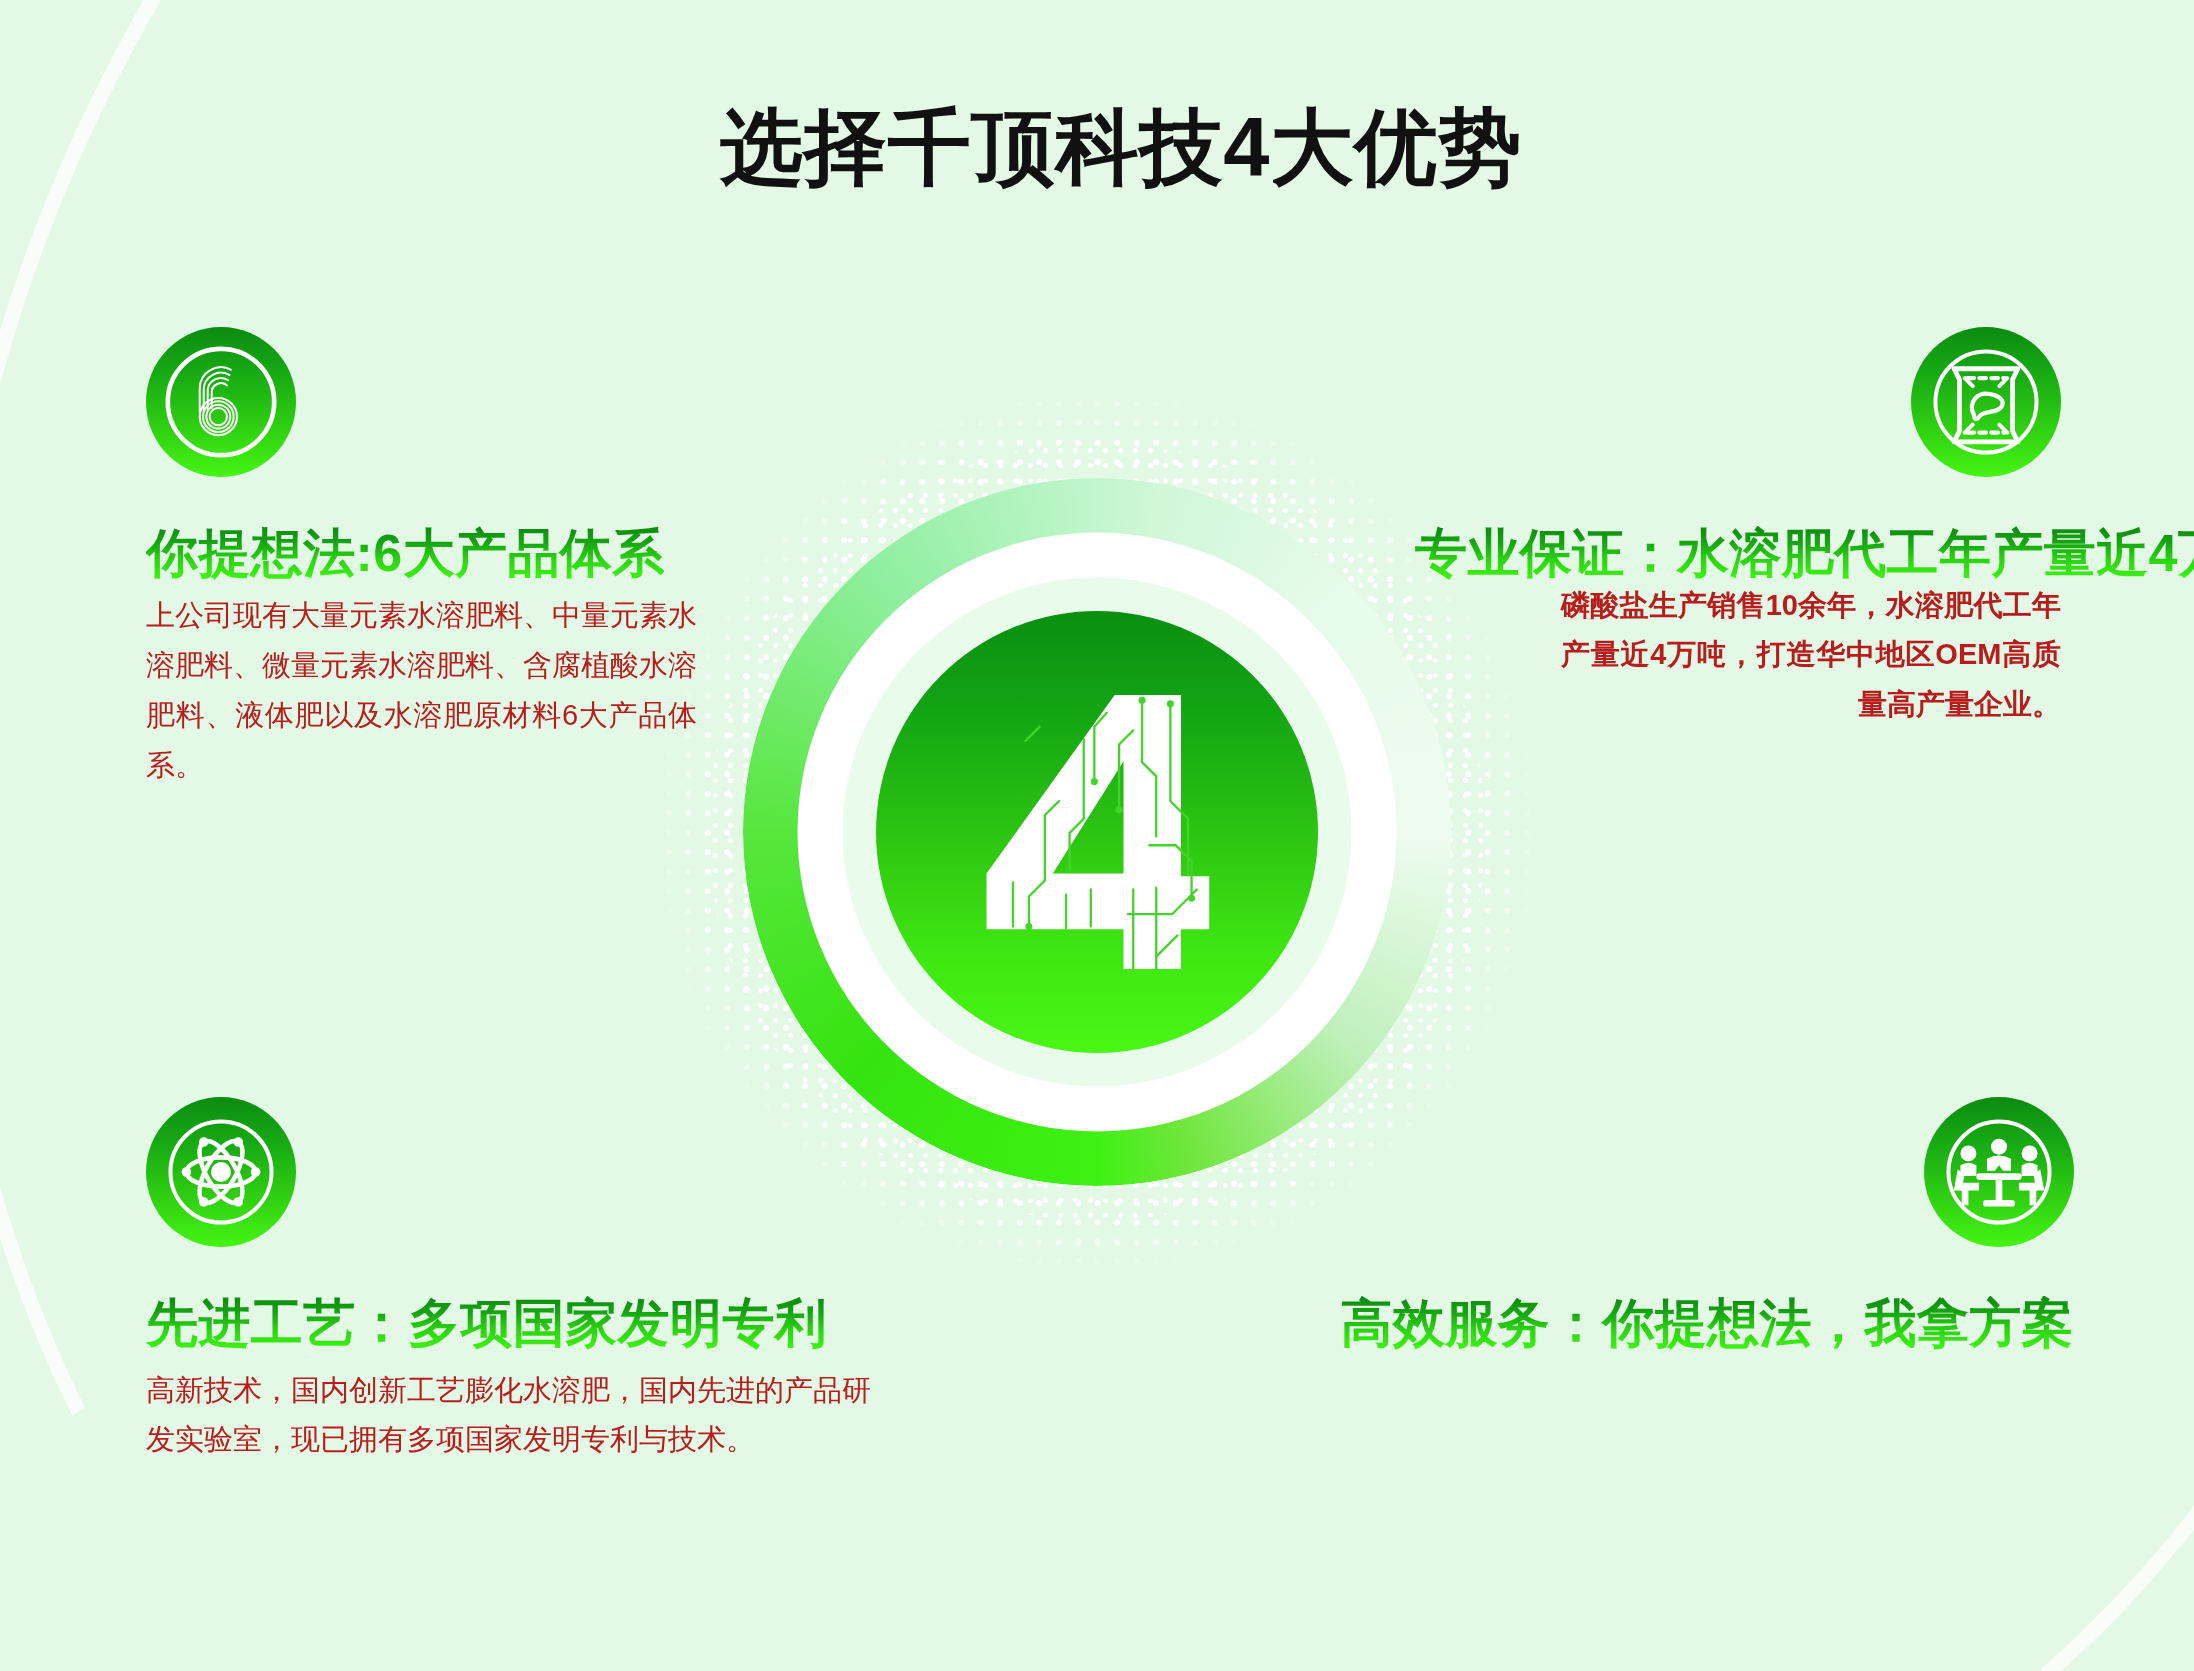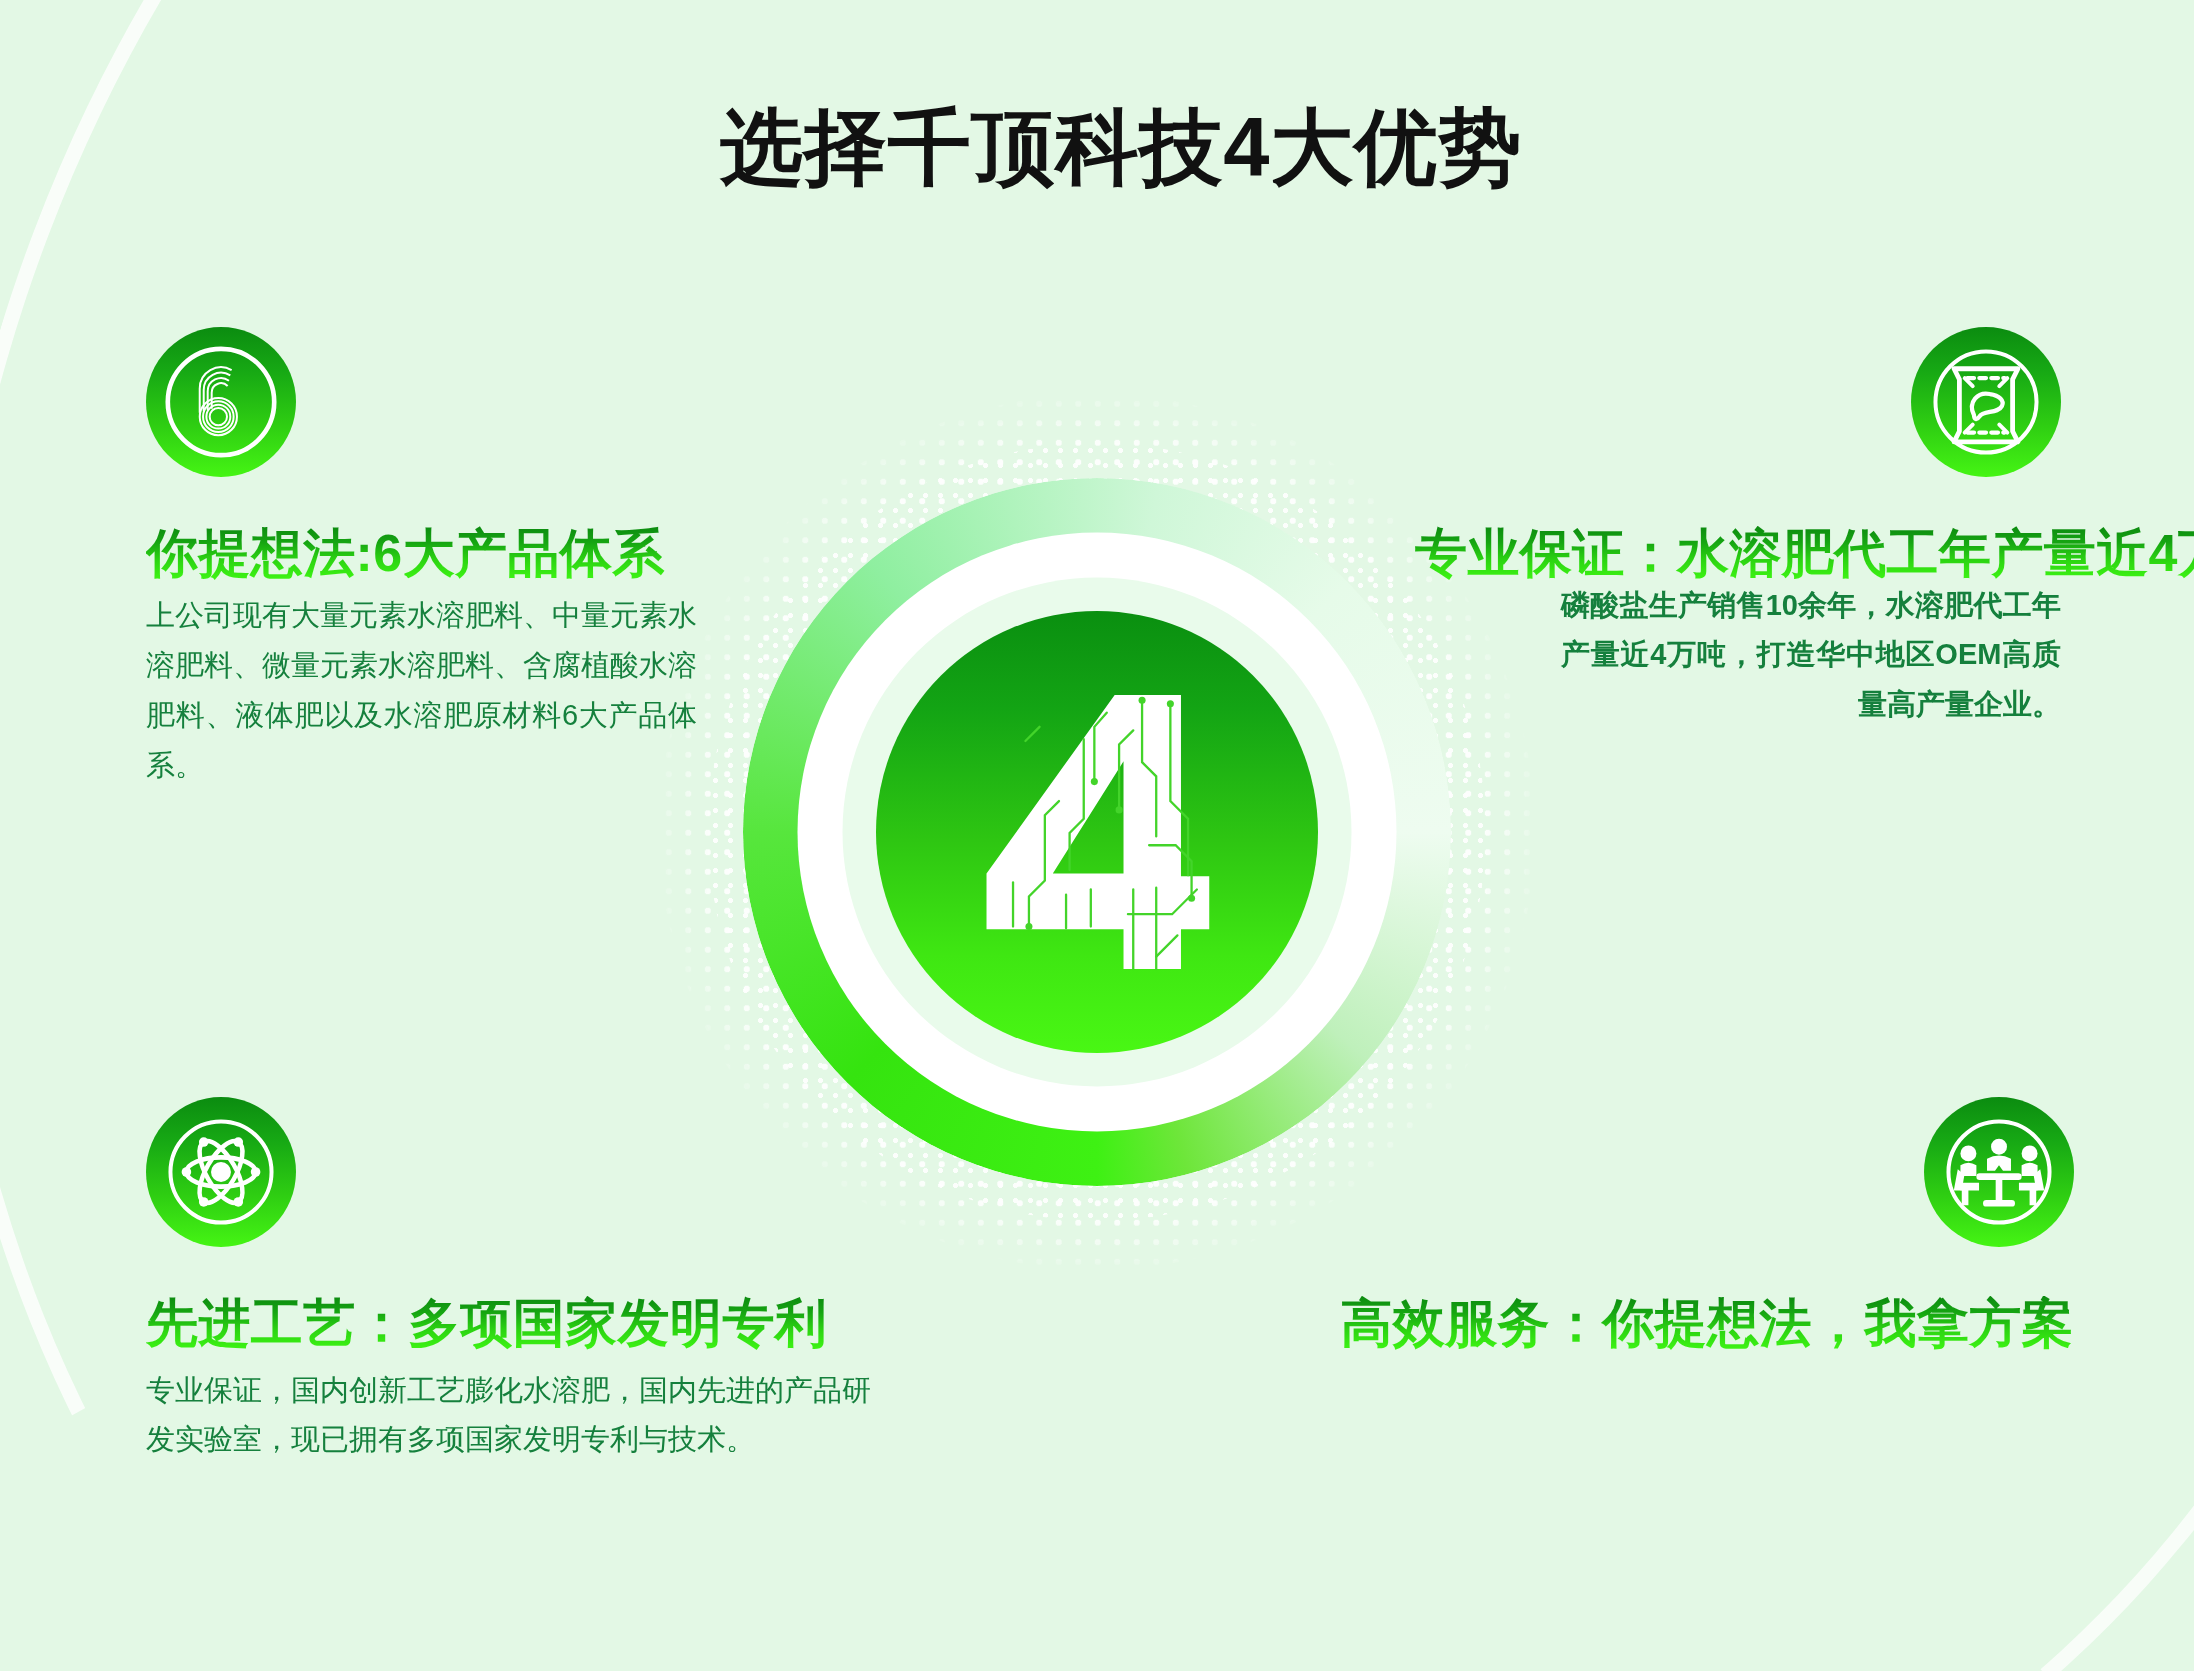--- a/index.html
+++ b/index.html
@@ -76,21 +76,21 @@
   }
   .icon-circle svg{position:absolute;left:50%;top:50%;transform:translate(-50%,-50%);width:133px;height:133px;}
 
   .head{
     font-size:52px;font-weight:700;letter-spacing:0.4px;line-height:1.05;
     background:linear-gradient(180deg,#0c8a10 0%,#16a512 30%,#2cd412 62%,#3ff714 100%);
     -webkit-background-clip:text;background-clip:text;color:transparent;
     white-space:nowrap;
   }
   .body{
-    font-size:29px;line-height:1.72;color:#15803d;font-weight:400;
+    font-size:29px;line-height:1.72;color:#b91c1c;font-weight:400;
   }
 
   
   #q-tl{left:146px;top:327px;width:584px;}
   #q-tl .head{margin-top:49px;}
   #q-tl .body{margin-top:10.6px;width:551px;text-align:justify;}
 
   #q-tr{right:133px;top:327px;width:646px;text-align:right;}
   #q-tr .icon-circle{margin-left:auto;}
   #q-tr .head{margin-top:49px;display:inline-block;}
@@ -215,21 +215,21 @@
           <circle cx="24" cy="50" r="3.6"></circle>
             <circle cx="76" cy="50" r="3.6"></circle>
           <circle cx="37" cy="27.5" r="3.6"></circle>
             <circle cx="63" cy="72.5" r="3.6"></circle>
           <circle cx="63" cy="27.5" r="3.6"></circle>
             <circle cx="37" cy="72.5" r="3.6"></circle>
         </g>
       </svg>
     </div>
     <div class="head">先进工艺：多项国家发明专利</div>
-    <div class="body">专业保证，国内创新工艺膨化水溶肥，国内先进的产品研发实验室，现已拥有多项国家发明专利与技术。</div>
+    <div class="body">高新技术，国内创新工艺膨化水溶肥，国内先进的产品研发实验室，现已拥有多项国家发明专利与技术。</div>
   </div>
 
   <div class="quad" id="q-br">
     <div class="icon-circle">
       <svg viewBox="0 0 100 100">
         <circle cx="50" cy="50" r="38" fill="none" stroke="#ffffff" stroke-width="3"></circle>
         <g fill="#ffffff">
           <circle cx="50" cy="31" r="6"></circle>
           <path d="M41 40 q9 -5 18 0 v9 h-6 l-3 -4 l-3 4 h-6 Z"></path>
           <circle cx="27" cy="36" r="6"></circle>

